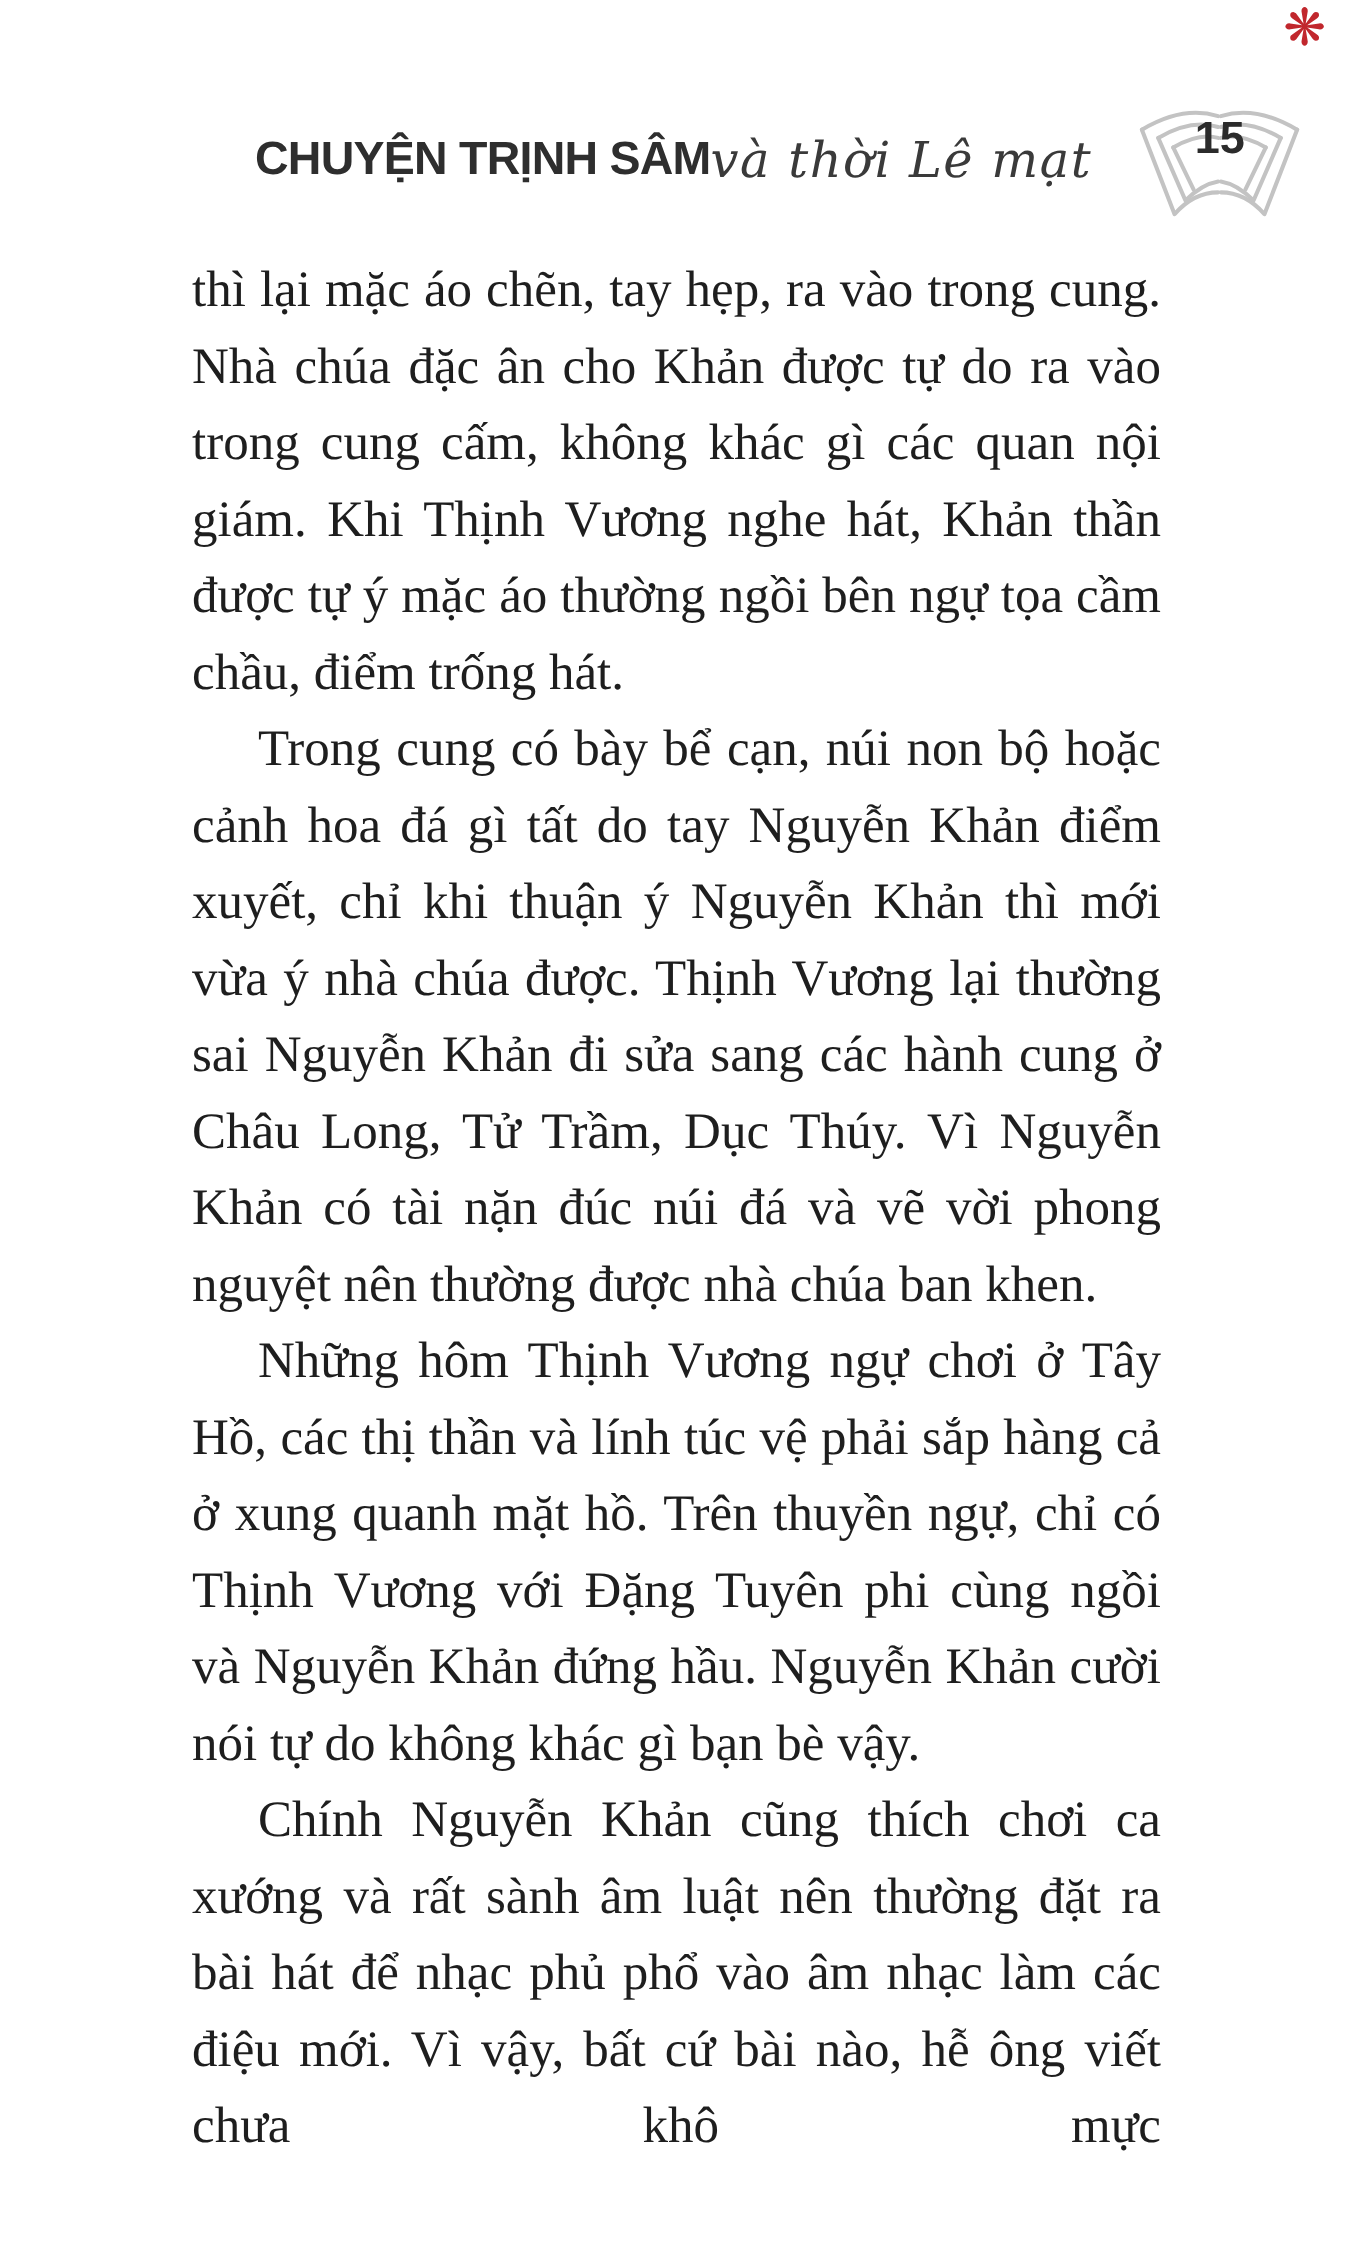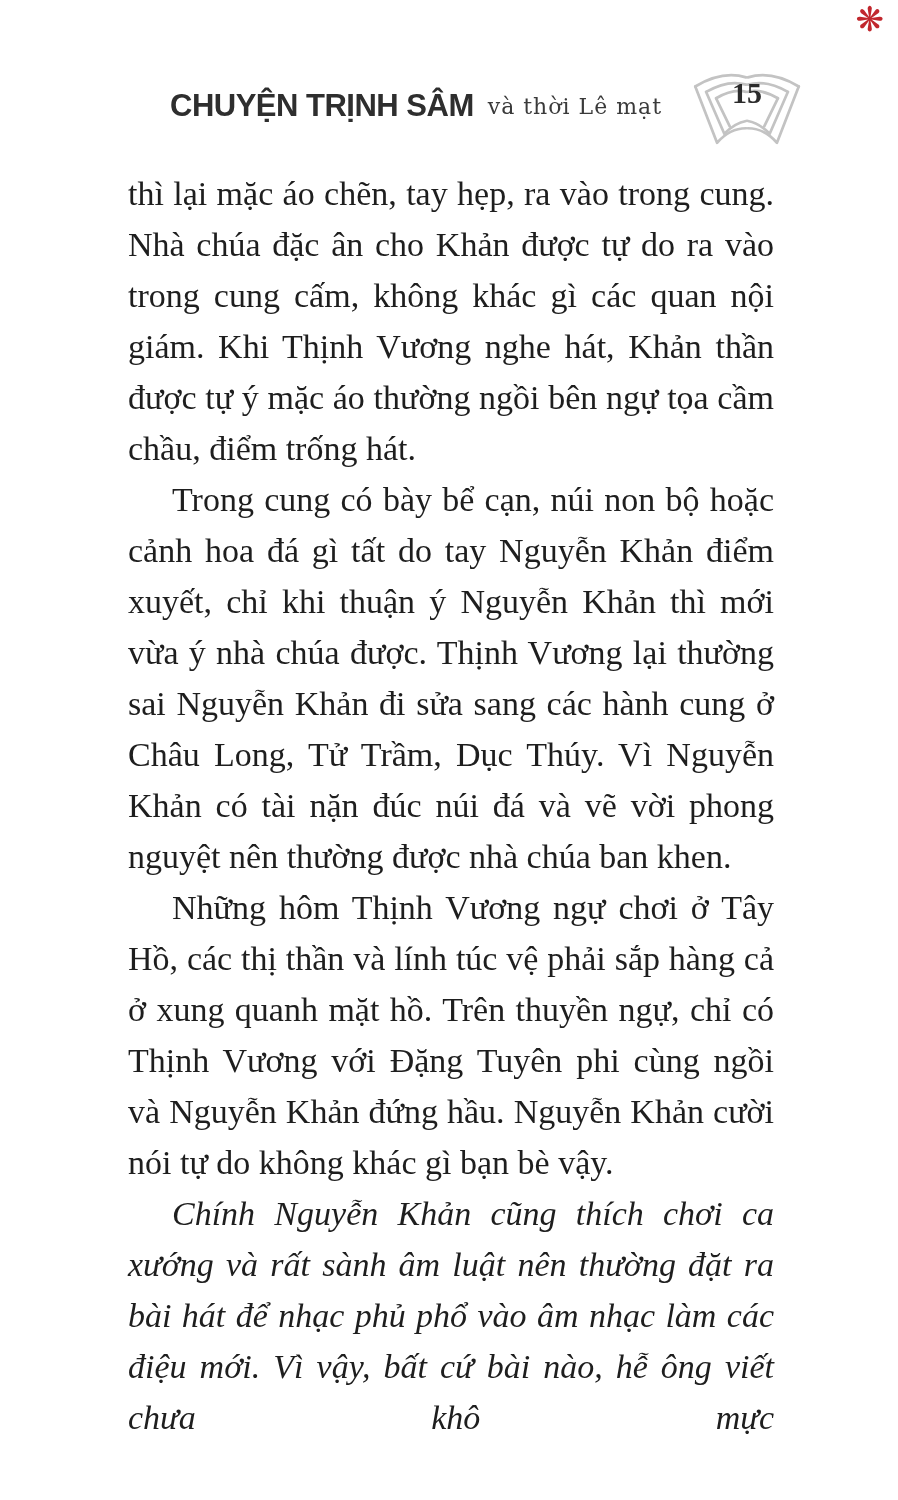--- a/index.html
+++ b/index.html
@@ -35,58 +35,58 @@
   }
   .title-main {
     font-family: "Liberation Sans", sans-serif;
     font-weight: bold;
     font-size: 31px;
     letter-spacing: -0.5px;
     color: #2e2e2e;
   }
   .title-script {
     font-family: "DejaVu Serif", serif;
-    font-size: 22px;
+    font-style: italic;
+    font-size: 33px;
     color: #3a3a3a;
-    margin-left: 14px;
     letter-spacing: 1px;
   }
   .book-ornament {
     position: relative;
     width: 118px;
     height: 88px;
     margin-left: 26px;
     flex: 0 0 auto;
   }
   .book-ornament svg { position: absolute; inset: 0; }
   .book-page-number {
     position: absolute;
     top: 14px;
     left: 0;
     width: 100%;
     text-align: center;
-    font-family: Liberation Serif, serif;
+    font-family: Liberation Sans, sans-serif;
     font-weight: bold;
     font-size: 30px;
     color: #2b2b2b;
   }
   
   .body-text {
     position: absolute;
     top: 168px;
     left: 128px;
     width: 646px;
     font-size: 34px;
     line-height: 51px;
     color: #1e1e1e;
     text-align: justify;
   }
   .body-text p { text-align: justify; }
   .body-text p.indent { text-indent: 44px; }
-  .body-text p.continues { text-align-last: justify; font-style: italic; }
+  .body-text p.continues { text-align-last: justify; }
 </style>
 </head>
 <body>
 
 <div class="page">
 
   <div class="corner-flower">❋</div>
 
   <div class="header">
     <span class="title-main">CHUYỆN TRỊNH SÂM</span>

